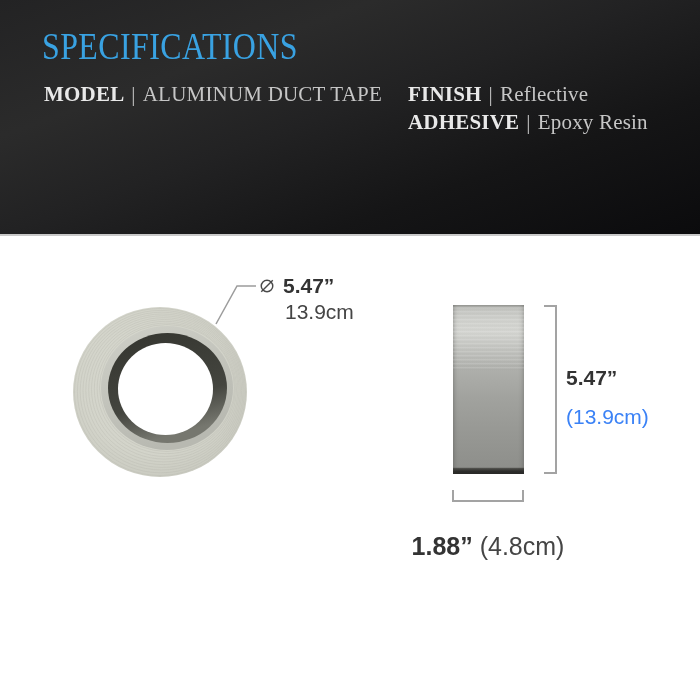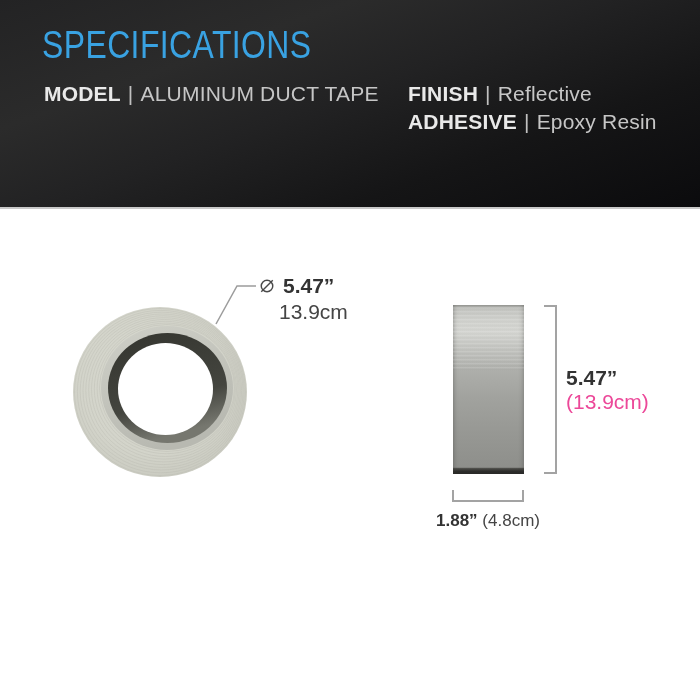--- a/index.html
+++ b/index.html
@@ -6,24 +6,25 @@
   .page{
     position:relative;
     width:700px;height:700px;
     overflow:hidden;
     background:#ffffff;
     font-family:"Liberation Sans", sans-serif;
   }
 
   
   .header{
-    position:absolute;left:0;top:0;width:700px;height:209px;
+    position:absolute;left:0;top:0;width:700px;height:236px;
     background:linear-gradient(160deg,#232324 0%,#2b2b2b 28%,#222223 48%,#151516 72%,#0b0b0d 100%);
     border-bottom:2px solid #c9c9c9;
     box-sizing:border-box;
+    font-family:Liberation Serif, serif;
   }
   .page-title{
     position:absolute;left:42px;top:24px;margin:0;
     font-size:38px;font-weight:300;letter-spacing:0.5px;
     color:#39a2e2;
     transform:scaleX(0.84);transform-origin:left center;
     white-space:nowrap;
   }
   .specs{
     position:absolute;left:0;top:80px;width:700px;
@@ -41,21 +42,21 @@
   
   .roll-svg{position:absolute;left:73px;top:307px;}
   .overlay-svg{position:absolute;left:0;top:0;pointer-events:none;}
 
   .dia-annotation{
     position:absolute;left:258px;top:274px;
     color:#3b3b3b;white-space:nowrap;
   }
   .dia-row1{display:flex;align-items:center;gap:7px;}
   .dia-in{font-size:21px;font-weight:bold;color:#333333;}
-  .dia-cm{font-size:21px;color:#454545;margin-left:21px;margin-top:2px;}
+  .dia-cm{font-size:21px;color:#454545;margin-left:27px;margin-top:2px;}
 
   .side-rect{
     position:absolute;left:453px;top:305px;width:71px;height:169px;
     background:linear-gradient(180deg,
       #a6a7a3 0%,#c2c3bf 2%,#cfd0cc 9%,#d3d4d0 16%,#c3c4c0 25%,
       #aeafab 38%,#a1a29e 55%,#979894 75%,#8e8f8b 96%,
       #4a4a46 96.8%,#2e2e2c 98.4%,#262624 100%);
     box-shadow:inset 2px 0 4px -1px rgba(60,60,58,0.35),
                inset -2px 0 4px -1px rgba(60,60,58,0.30);
   }
@@ -64,25 +65,25 @@
     background:repeating-linear-gradient(180deg,
       rgba(255,255,255,0.28) 0px,rgba(255,255,255,0.28) 1px,
       rgba(0,0,0,0.03) 2px,transparent 4px);
     opacity:.45;
   }
 
   .height-label{
     position:absolute;left:566px;top:366px;color:#3b3b3b;white-space:nowrap;
   }
   .height-in{font-size:21px;font-weight:bold;color:#333333;}
-  .height-cm{font-size:21px;color:#ec4899;margin-top:0;}
+  .height-cm{font-size:21px;color:#3b82f6;margin-top:15px;}
 
   .width-label{
-    position:absolute;left:488px;top:511px;transform:translateX(-50%);
-    white-space:nowrap;font-size:17px;color:#454545;
+    position:absolute;left:488px;top:532px;transform:translateX(-50%);
+    white-space:nowrap;font-size:25px;color:#454545;
   }
   .width-in{font-weight:bold;color:#333333;}
 </style>
 </head>
 <body>
 
 <div class="page">
 
   <div class="header">
     <h1 class="page-title">SPECIFICATIONS</h1>

